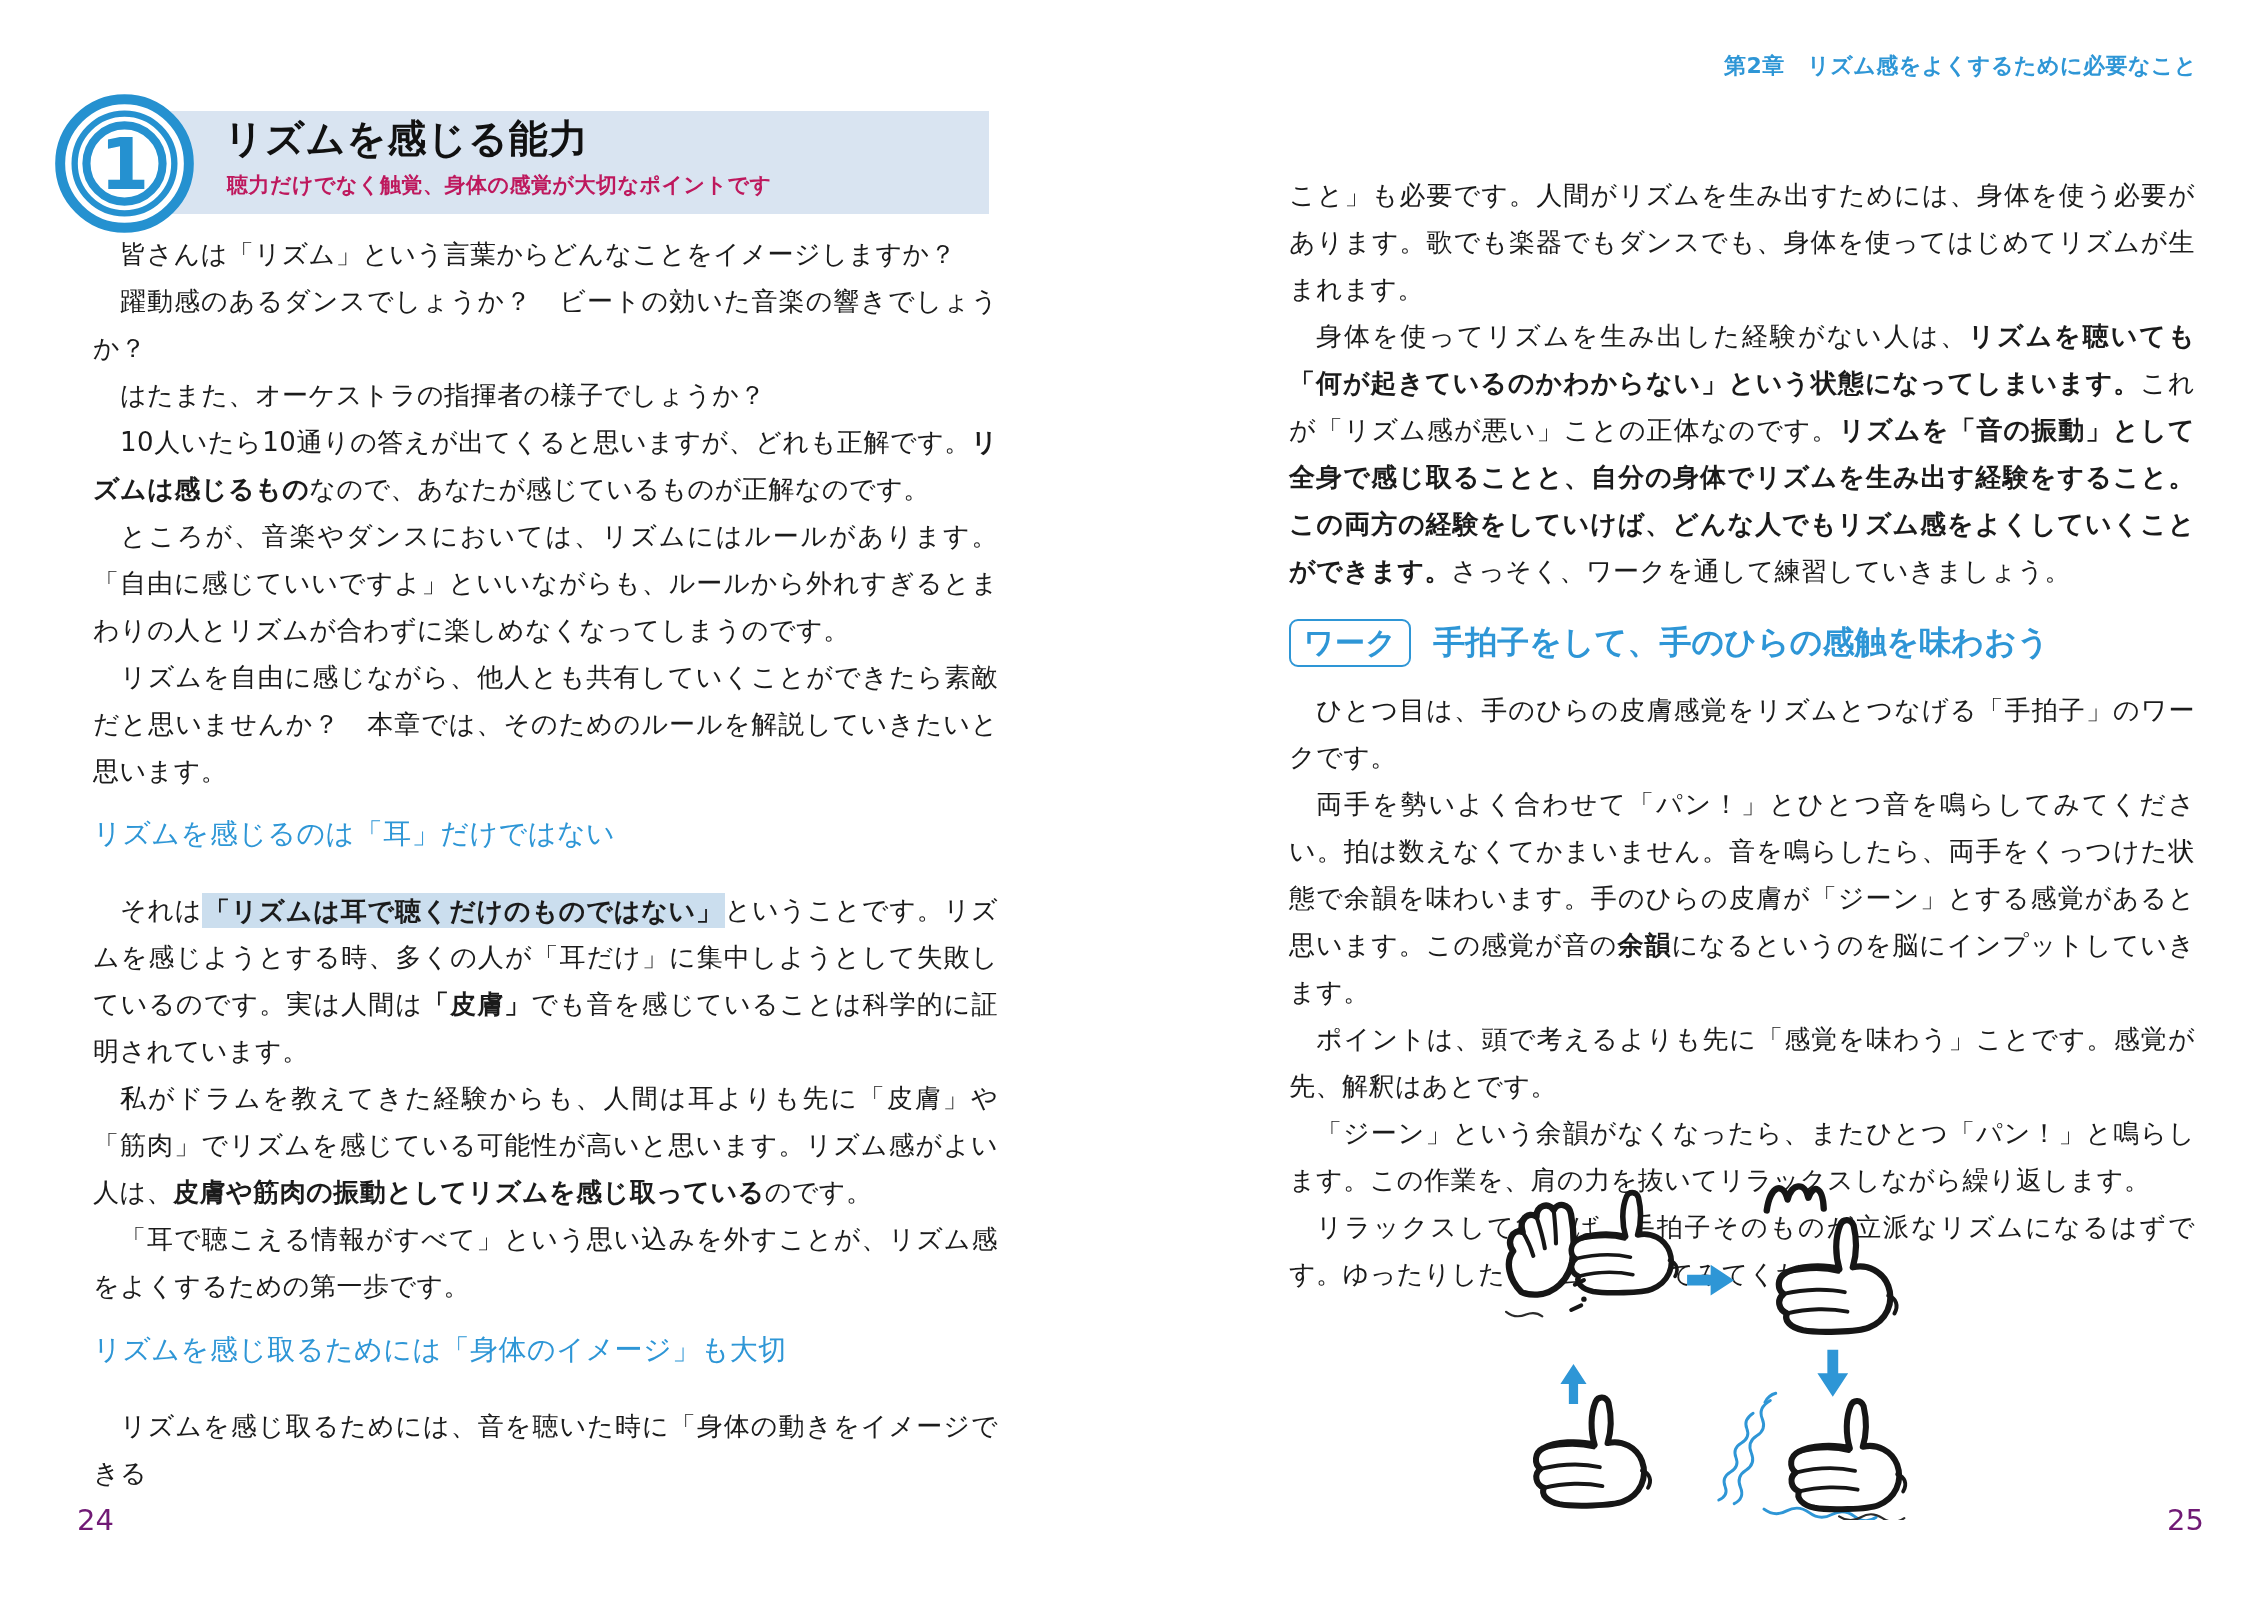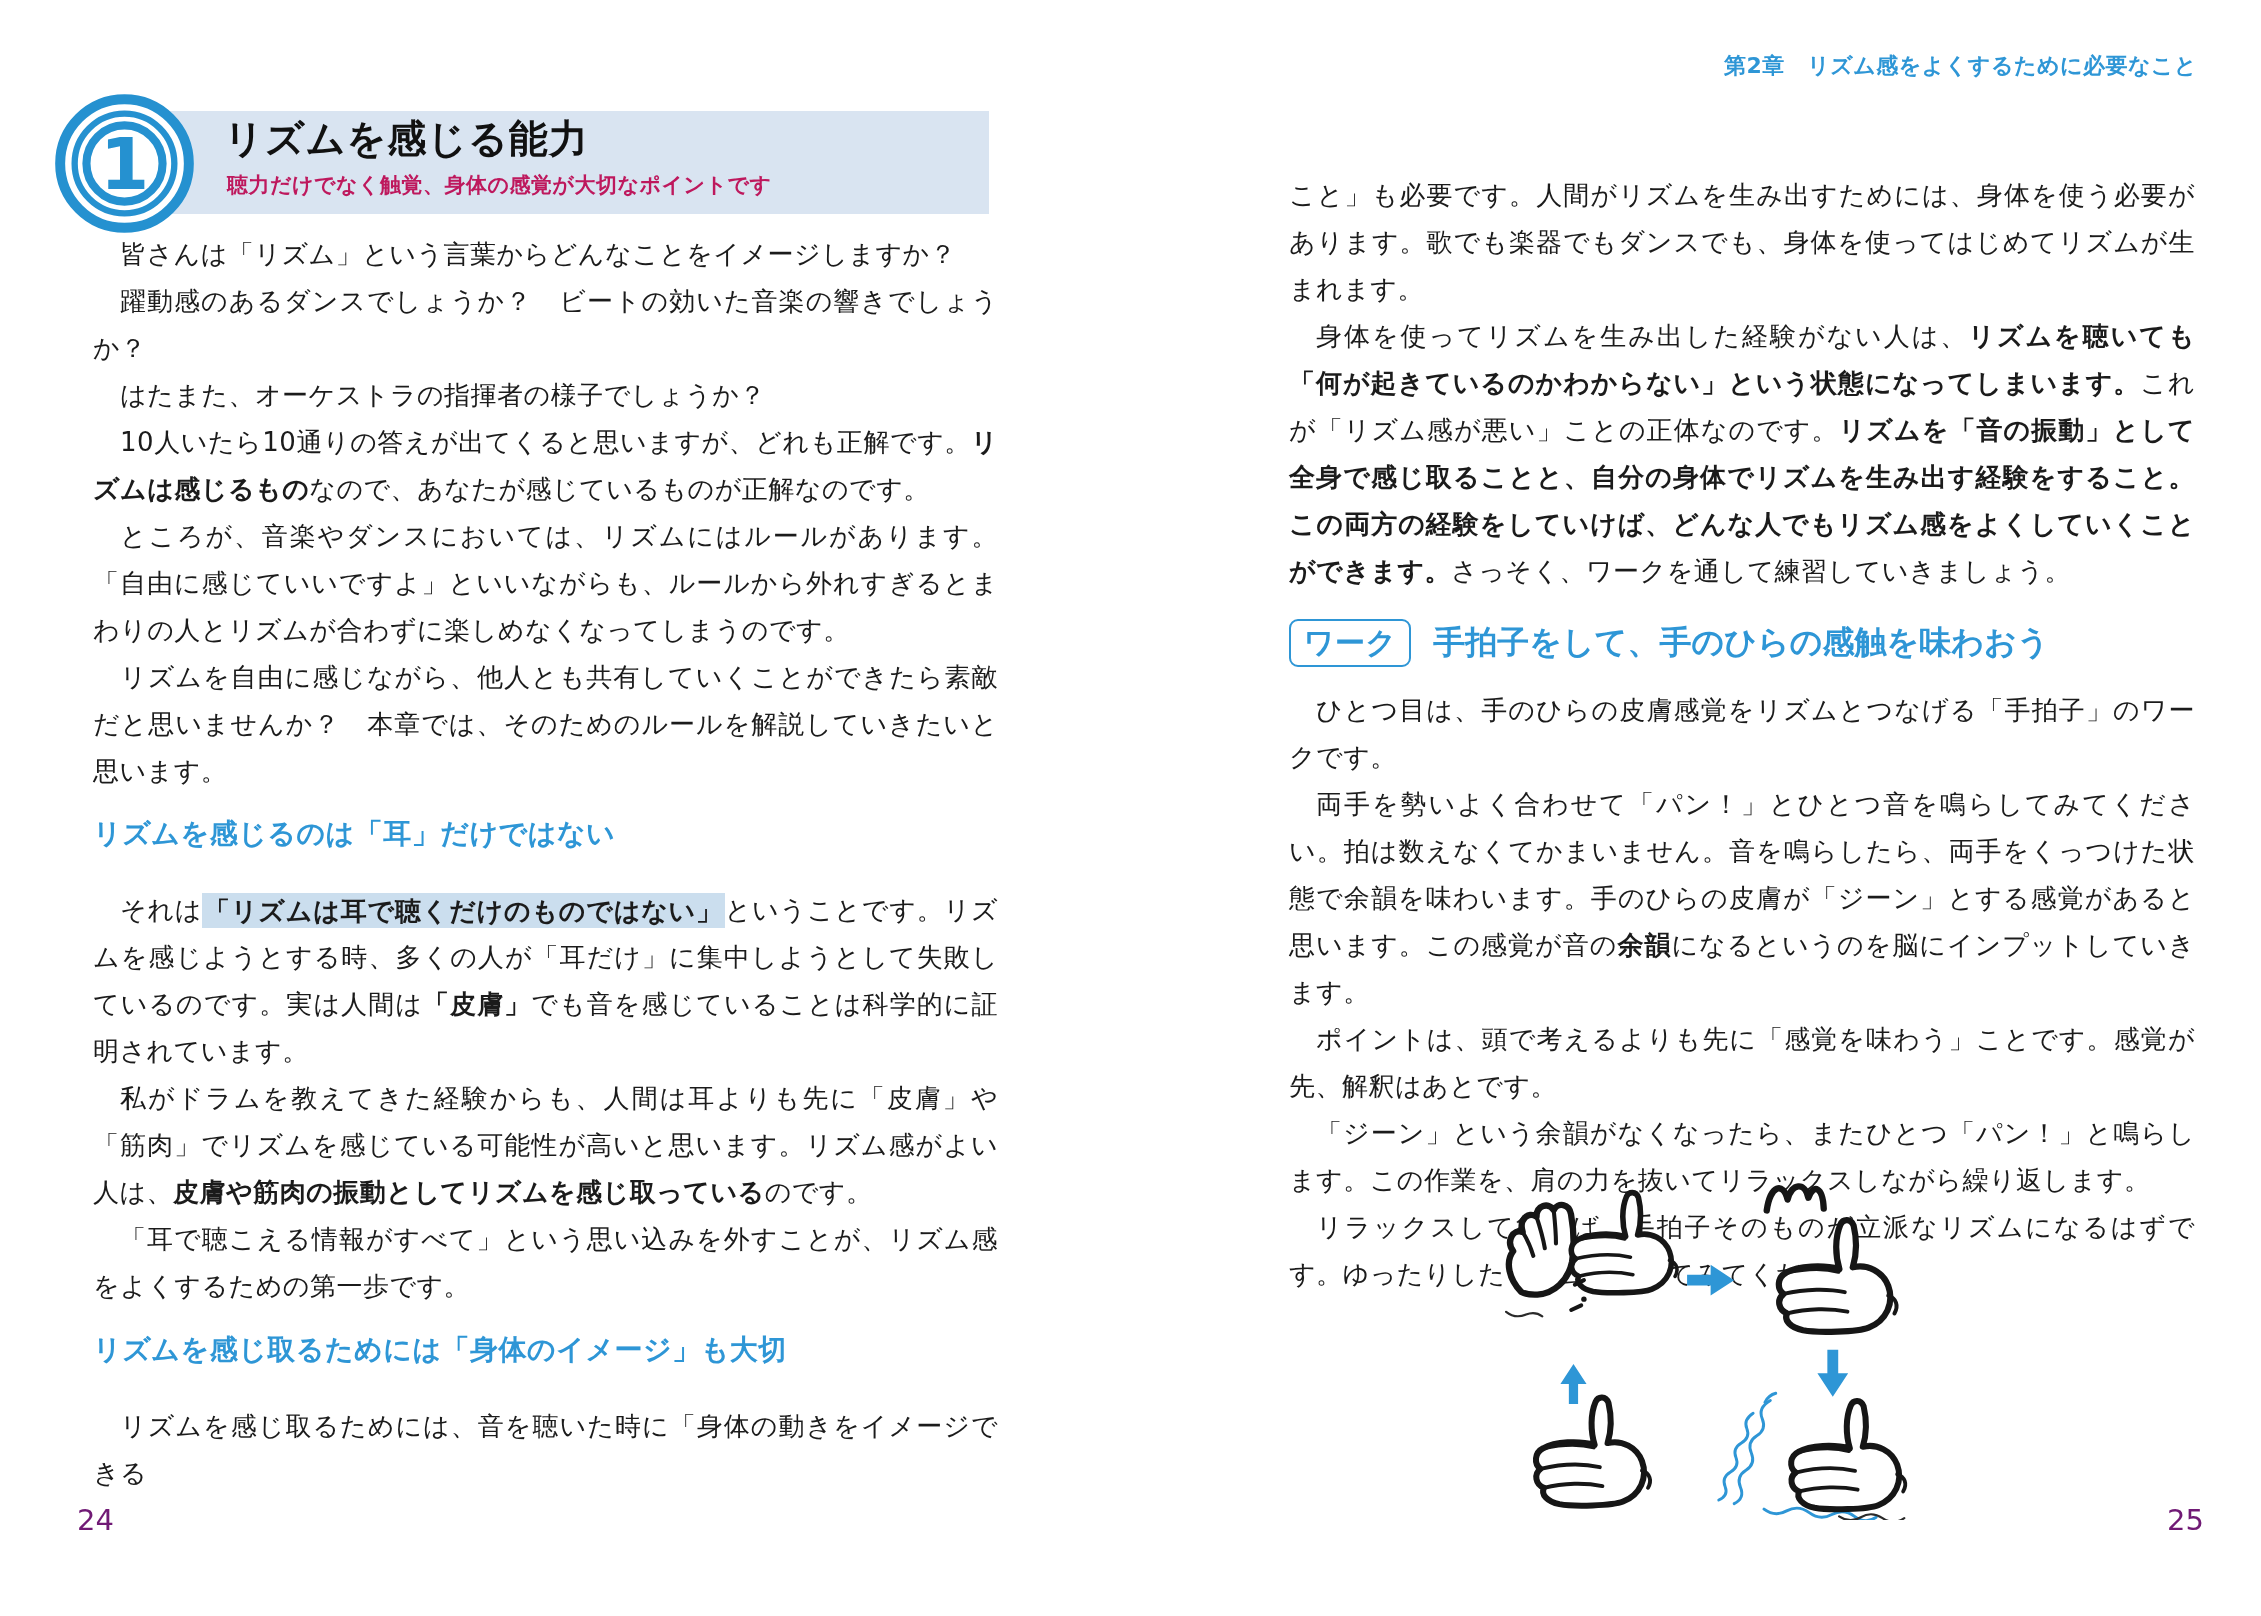--- a/index.html
+++ b/index.html
@@ -50,21 +50,21 @@
     font-size:26px;line-height:47px;letter-spacing:0.5px;
     text-align:justify;color:var(--ink);
   }
   .body.left-body{left:93px;top:231px;width:905px;}
   .body.right-body{left:158px;top:172px;width:906px;}
   .para{margin:0;}
   .para.indent{text-indent:27px;}
   .b{font-weight:bold;}
   .hl{background:var(--hl);padding:2.7px 1.8px;box-decoration-break:clone;-webkit-box-decoration-break:clone;}
   h2.sect{
-    color:var(--accent);font-size:28px;font-weight:bold;
+    color:var(--accent);font-size:28px;font-weight:normal;
     line-height:47px;margin:15.4px 0 30px;letter-spacing:0.5px;
   }
 
   
   .work-row{display:flex;align-items:center;gap:22px;margin:23.5px 0 20px;}
   .work-badge{
     border:2.7px solid var(--accent);border-radius:9px;
     color:var(--accent);font-weight:bold;font-size:30px;
     padding:7.2px 12.7px;line-height:1;white-space:nowrap;
   }

